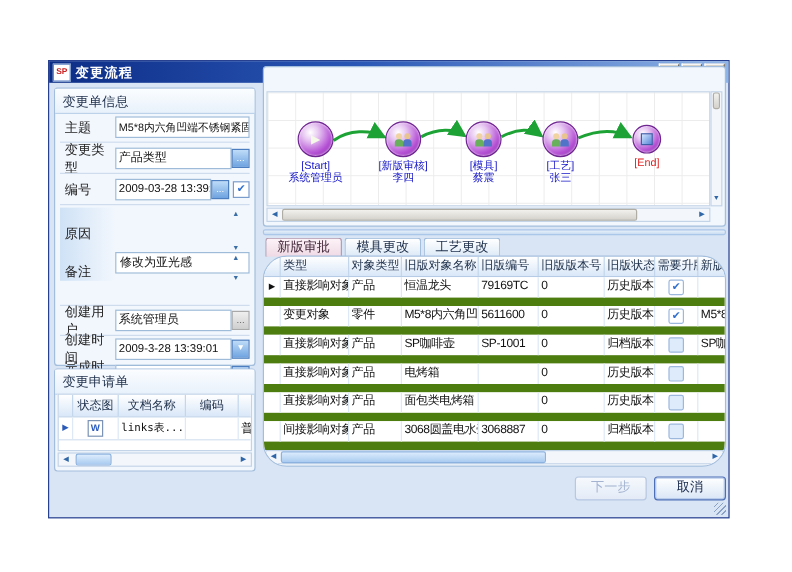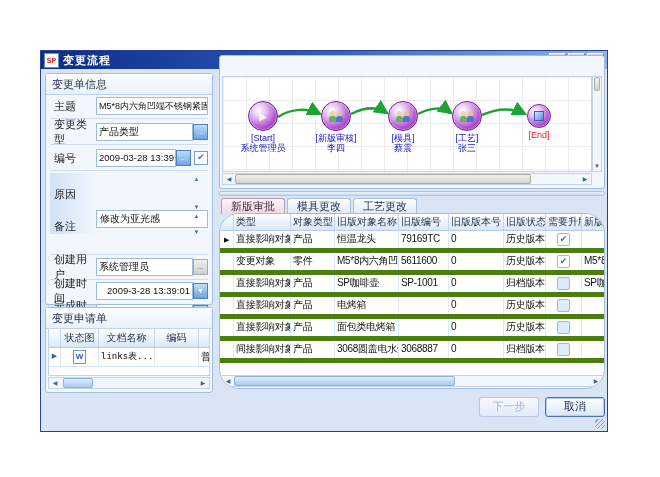--- a/index.html
+++ b/index.html
@@ -77,21 +77,21 @@
   .person:after{content:"";position:absolute;left:0;top:5px;width:7px;height:6px;border-radius:3px 3px 0 0;background:#69b05c;}
   .person.p2:before{background:#e8c48f;}
   .person.p2:after{background:#4f74c8;}
   
   .tabs{position:absolute;display:flex;gap:2px;}
   .tab{height:15px;padding:0 9px;font-size:11px;line-height:15px;border:1px solid #a3bedd;border-bottom:none;
        border-radius:3px 3px 0 0;background:linear-gradient(#ffffff,#dce9f7);color:#1d2e4a;}
   .tab.active{background:linear-gradient(#fdf3f7,#efd9e4);color:#43273a;border-color:#b79cb0;}
   
   .gridwrap{position:absolute;background:#fff;border:1px solid #a3bedd;box-sizing:border-box;overflow:hidden;}
-  .grow{display:flex;height:17px;border-bottom:5px solid #4d7c0f;background:#fff;}
+  .grow{display:flex;height:17px;border-bottom:7px solid #4d7c0f;background:#fff;}
   .ghead{display:flex;height:16px;background:linear-gradient(#ffffff,#d9e7f8);border-bottom:1px solid #b6cce6;}
   .gh{font-size:10px;color:#22344f;line-height:15px;padding:0 2px;border-right:1px solid #c3d6ec;
       box-sizing:border-box;white-space:nowrap;overflow:hidden;flex:none;}
   .gc{font-size:10px;color:#111;line-height:16px;padding:0 2px;border-right:1px solid #dde9f6;
       box-sizing:border-box;white-space:nowrap;overflow:hidden;flex:none;letter-spacing:-0.3px;}
   .gcheck{display:flex;align-items:center;justify-content:center;border-right:1px solid #dde9f6;box-sizing:border-box;flex:none;}
   .mcb{width:11px;height:11px;border:1px solid #9cb8dc;background:#ddebfa;border-radius:2px;
        font-size:9px;line-height:10px;text-align:center;color:#2f6fd0;}
   .mcb.on{background:#fff;}
   
@@ -173,21 +173,21 @@
       <span class="fctl">
         <span class="tinput" style="font-size:10px;">系统管理员</span>
         <span class="dots gray">...</span>
       </span>
     </div>
     <div class="sep" style="top:205px;"></div>
 
     <div class="frow" style="top:207px;height:20px;">
       <span class="flabel">创建时间</span>
       <span class="fctl">
-        <span class="tinput" style="font-size:9.5px;text-align:right;">2009-3-28 13:39:01</span>
+        <span class="tinput" style="font-size:9.5px;">2009-3-28 13:39:01</span>
         <span class="drop">▼</span>
       </span>
     </div>
 
     <div class="frow" style="top:229px;height:20px;">
       <span class="flabel">完成时间</span>
       <span class="fctl">
         <span class="tinput" style="font-size:9.5px;">2009-3-28 14:12:50</span>
         <span class="drop">▼</span>
       </span>

